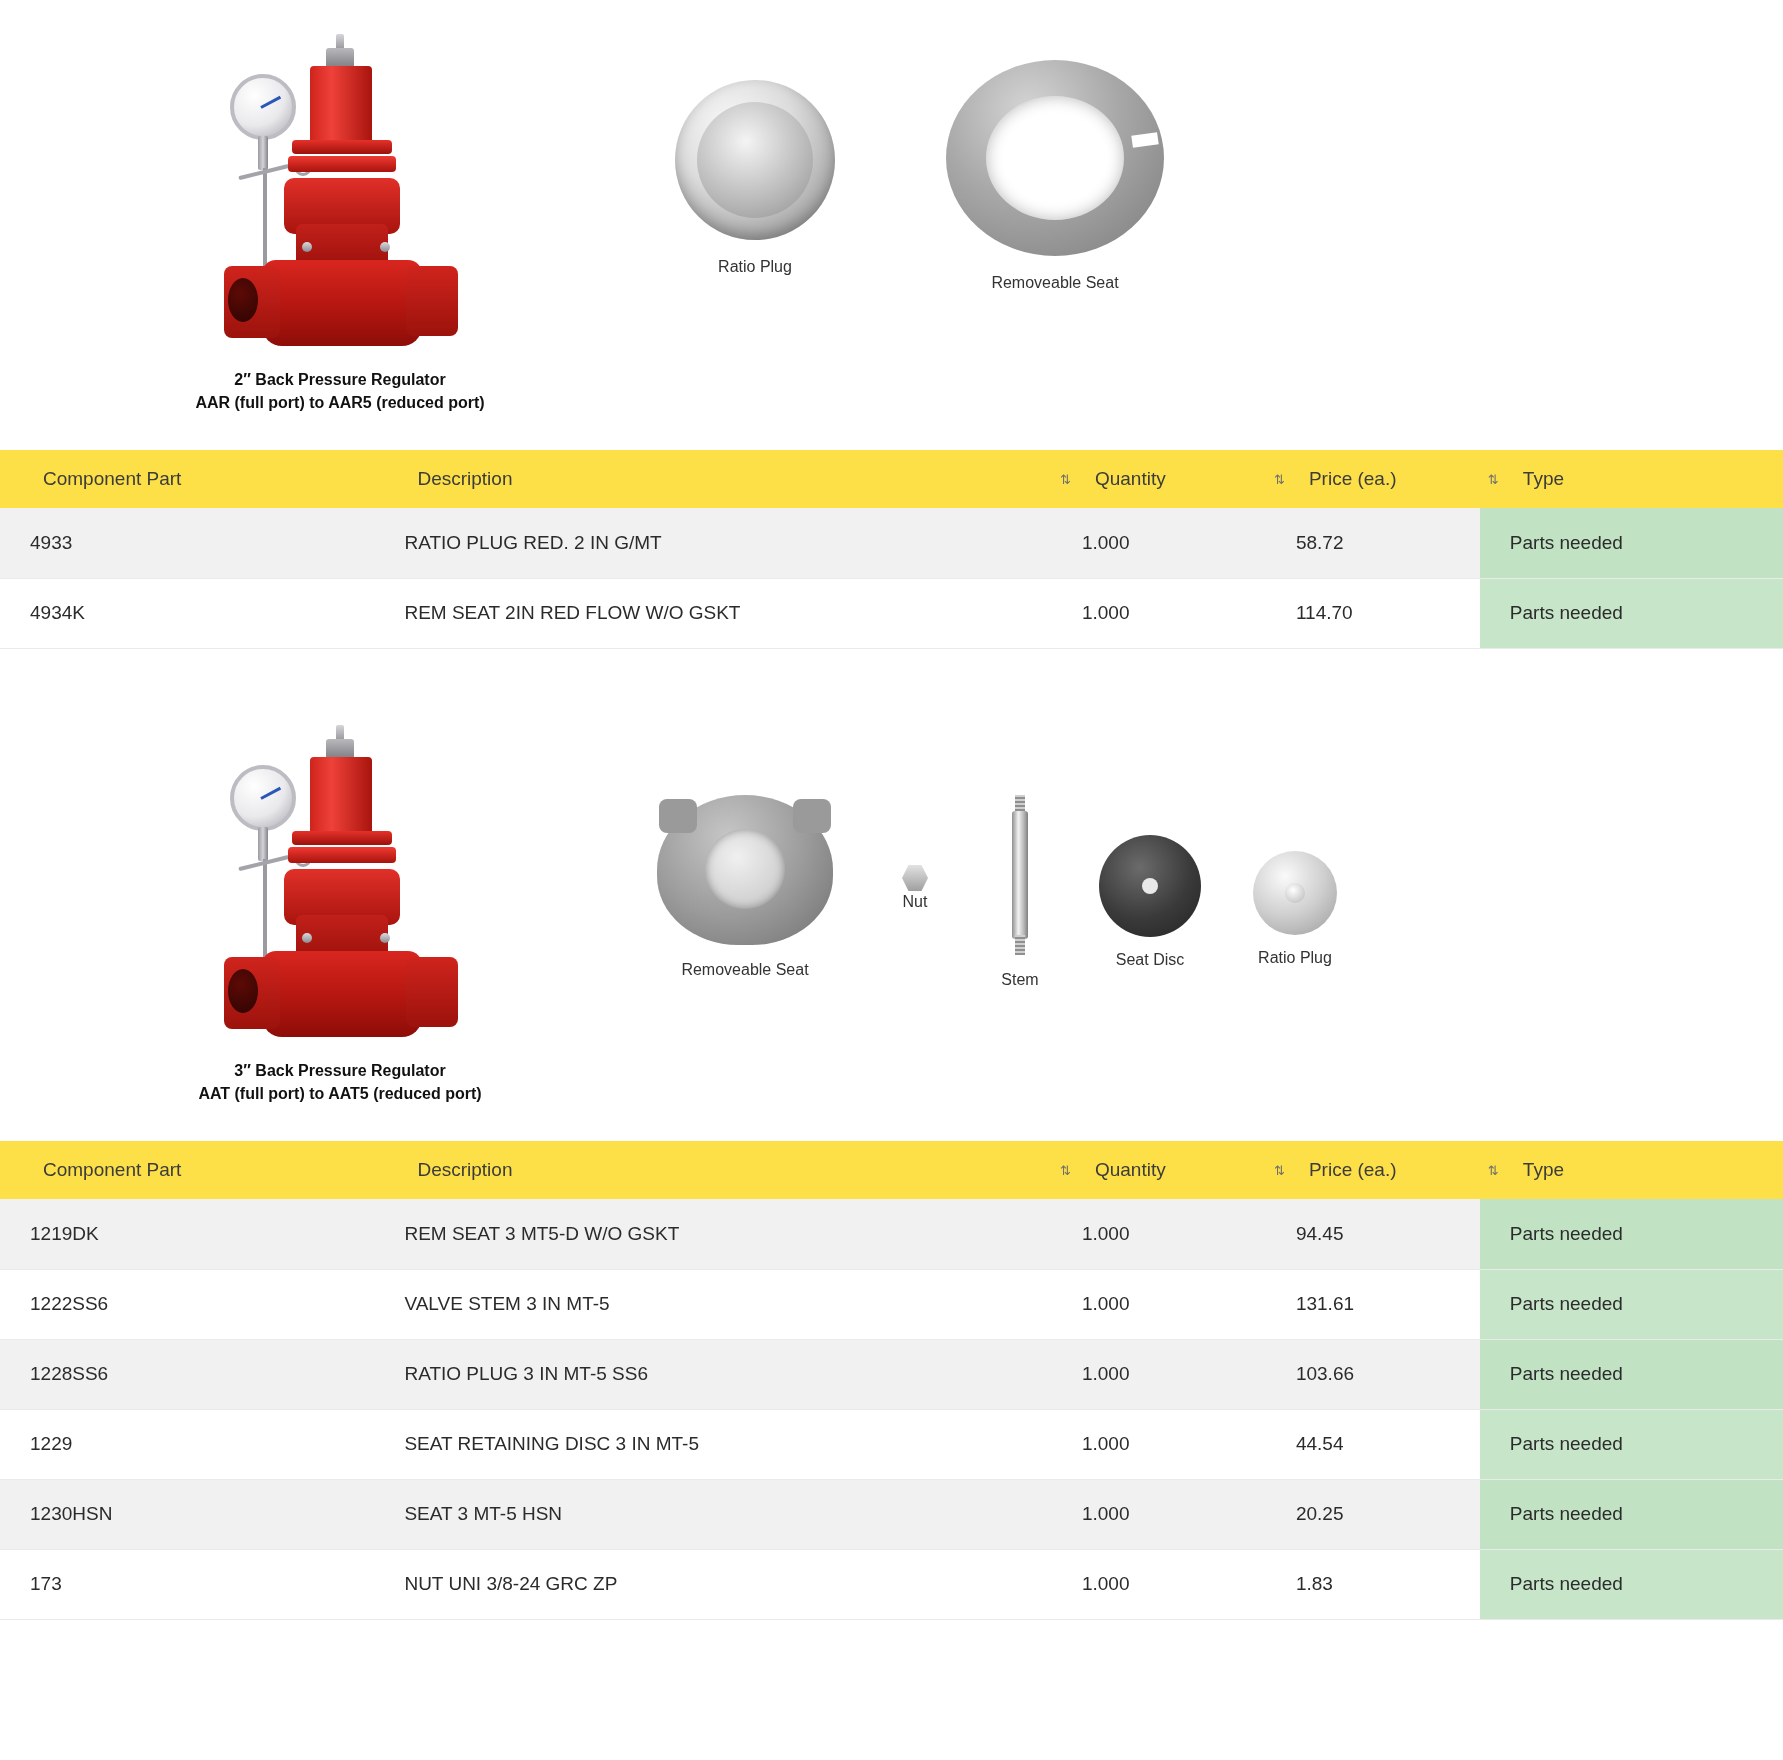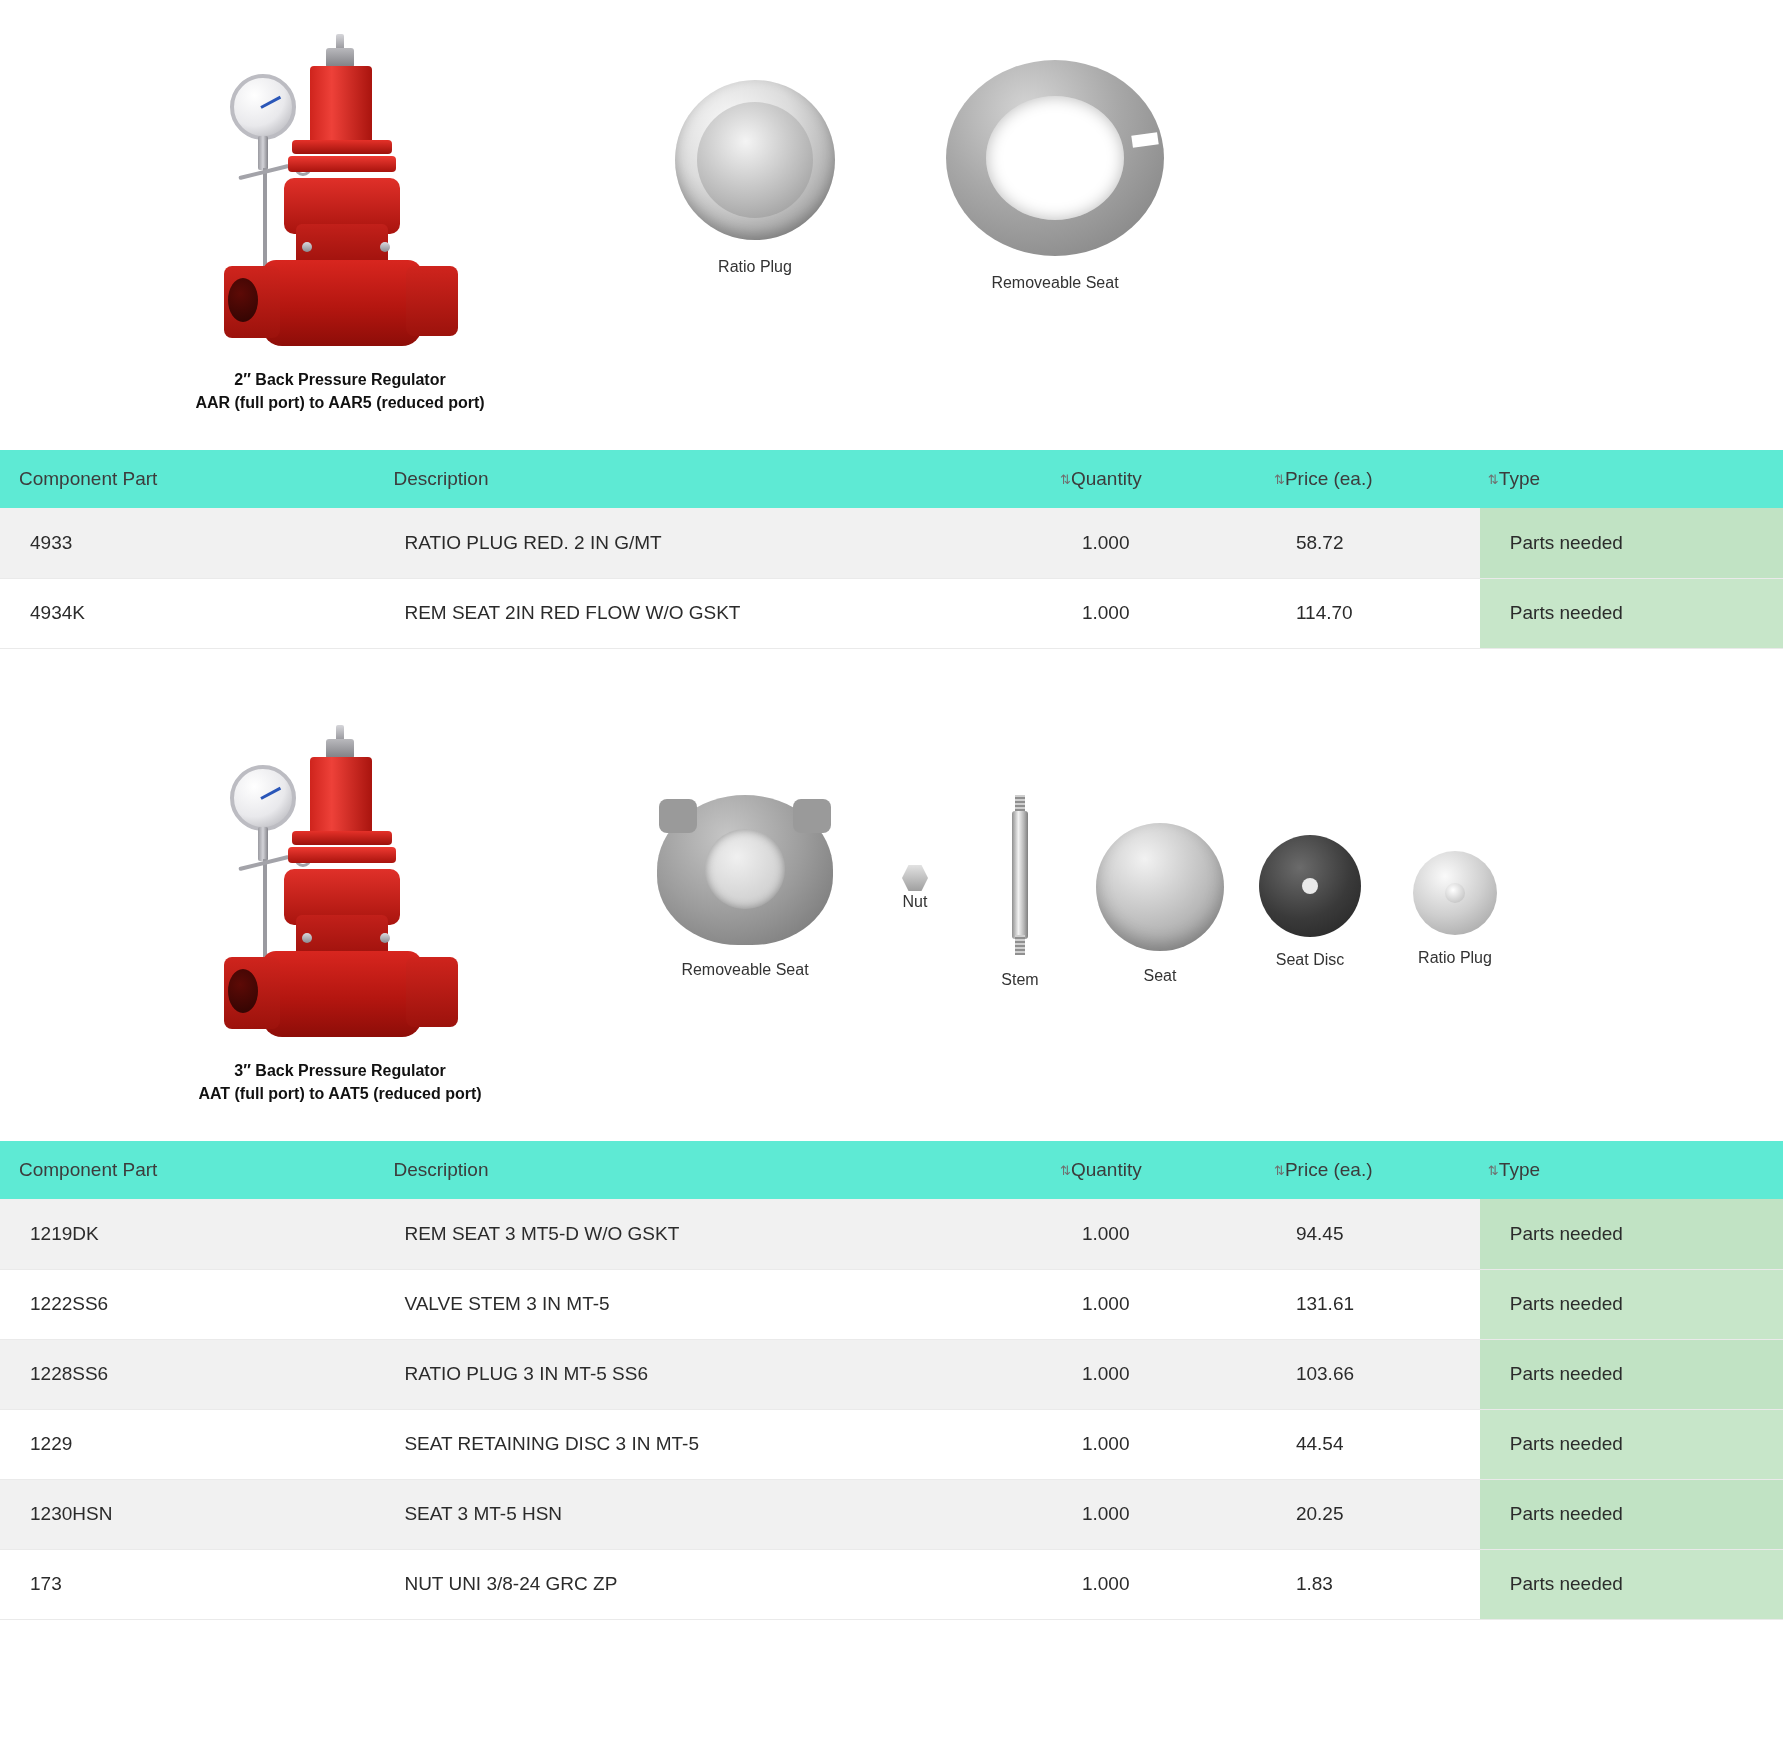--- a/index.html
+++ b/index.html
@@ -352,26 +352,26 @@
     background: radial-gradient(circle at 40% 35%, #ffffff, #b5b5b5);
   }
 
   
   table.parts {
     width: 100%;
     border-collapse: collapse;
     table-layout: fixed;
   }
   table.parts thead th {
-    background: #5eead4;
+    background: #fde047;
     color: #3c3c3c;
     font-size: 19px;
     font-weight: normal;
     text-align: left;
-    padding: 18px 16px 18px 19px;
+    padding: 18px 16px 18px 43px;
     height: 48px;
     position: relative;
   }
   table.parts thead th.num { text-align: left; }
   table.parts thead th .sort {
     position: absolute;
     left: 8px;
     top: 50%;
     transform: translateY(-50%);
     font-size: 13px;
@@ -530,24 +530,20 @@
 
     <div class="fig-item" style="width: 120px; padding-top: 76px;">
       <div class="stem" style="margin:0 auto;">
         <div class="thread-t"></div>
         <div class="shaft"></div>
         <div class="thread-b"></div>
       </div>
       <div class="fig-caption" style="margin-top:14px;">Stem</div>
     </div>
 
-    <div class="fig-item" style="width: 160px; padding-top: 104px;">
-      <div class="seat-3" style="margin:0 auto;"></div>
-      <div class="fig-caption" style="margin-top:14px;">Seat</div>
-    </div>
 
     <div class="fig-item" style="width: 140px; padding-top: 116px;">
       <div class="seat-disc-3" style="margin:0 auto;"></div>
       <div class="fig-caption" style="margin-top:12px;">Seat Disc</div>
     </div>
 
     <div class="fig-item" style="width: 150px; padding-top: 132px;">
       <div class="ratio-plug-3" style="margin:0 auto;"></div>
       <div class="fig-caption" style="margin-top:12px;">Ratio Plug</div>
     </div>

